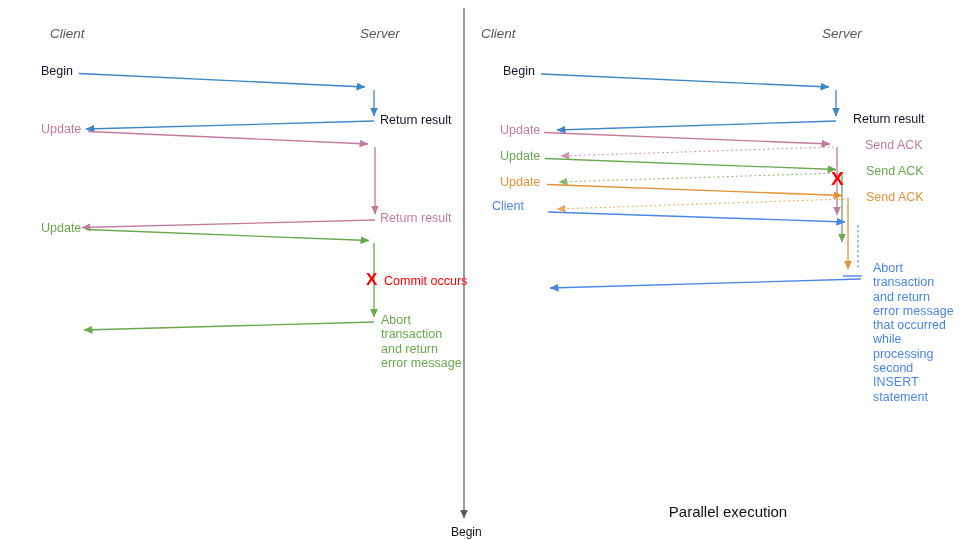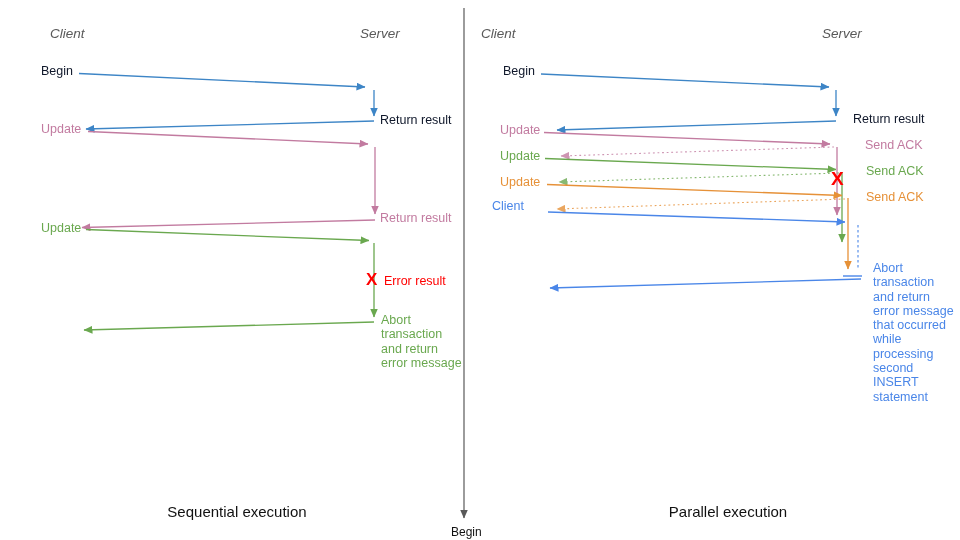--- a/index.html
+++ b/index.html
@@ -88,27 +88,26 @@
   <div class="hdr" style="left:50px;top:26px">Client</div>
   <div class="hdr" style="left:360px;top:26px">Server</div>
 
   <div class="lbl c-blue" style="left:41px;top:64px">Begin</div>
   <div class="lbl c-blue" style="left:380px;top:113px">Return result</div>
   <div class="lbl c-pink" style="left:41px;top:122px">Update</div>
   <div class="lbl c-pink" style="left:380px;top:211px">Return result</div>
   <div class="lbl c-green" style="left:41px;top:221px">Update</div>
 
   <div class="xmark" style="left:366px;top:271px;font-size:17px">X</div>
-  <div class="lbl c-red" style="left:384px;top:274px">Error result</div>
+  <div class="lbl c-red" style="left:384px;top:274px">Commit occurs</div>
   <div class="lbl c-green" style="left:381px;top:313px">Abort
 transaction
 and return
 error message</div>
 
-  <div class="caption" style="left:237px;top:503px">Sequential execution</div>
 
   <div class="hdr" style="left:481px;top:26px">Client</div>
   <div class="hdr" style="left:822px;top:26px">Server</div>
 
   <div class="lbl c-blue" style="left:503px;top:64px">Begin</div>
   <div class="lbl c-blue" style="left:853px;top:112px">Return result</div>
   <div class="lbl c-pink" style="left:500px;top:123px">Update</div>
   <div class="lbl c-pink" style="left:865px;top:138px">Send ACK</div>
   <div class="lbl c-green" style="left:500px;top:149px">Update</div>
   <div class="lbl c-green" style="left:866px;top:164px">Send ACK</div>

